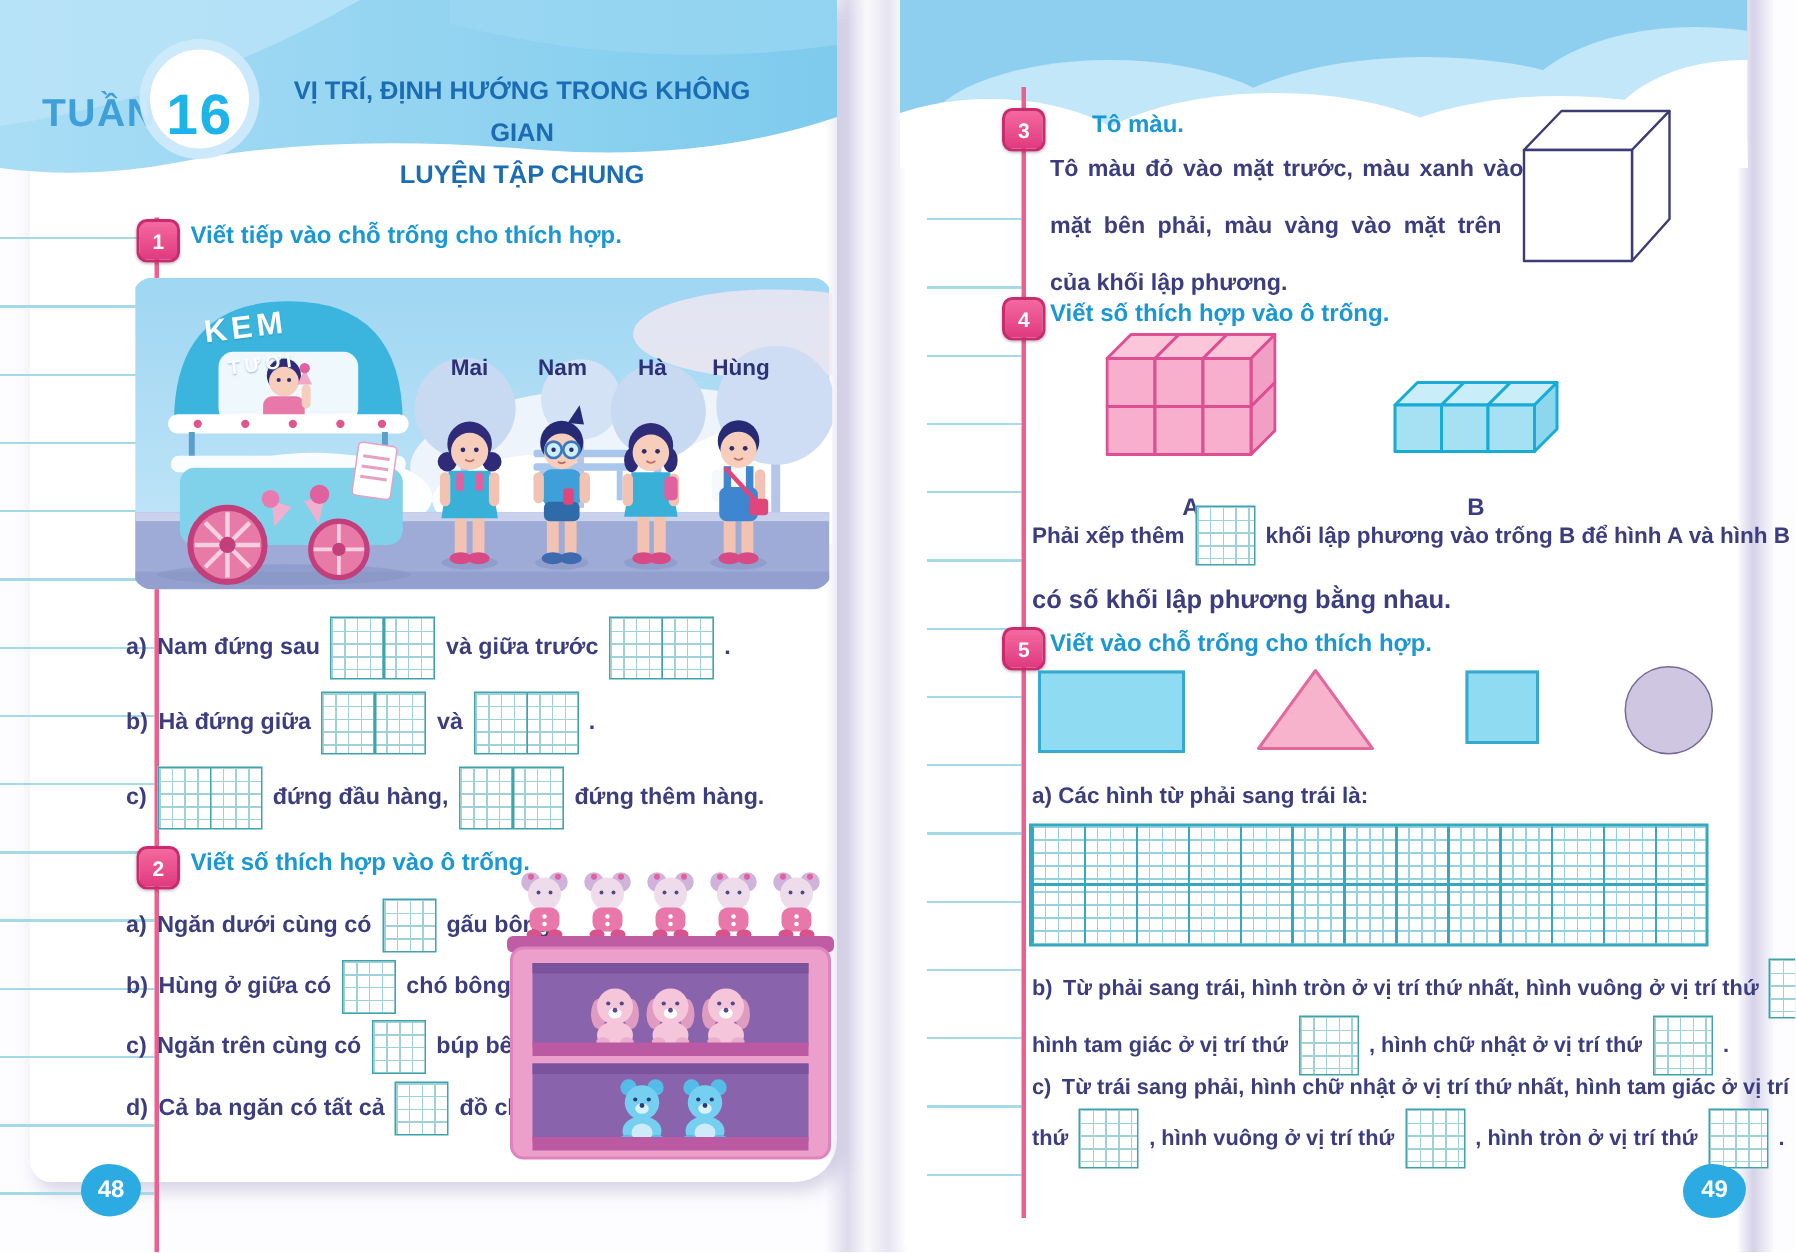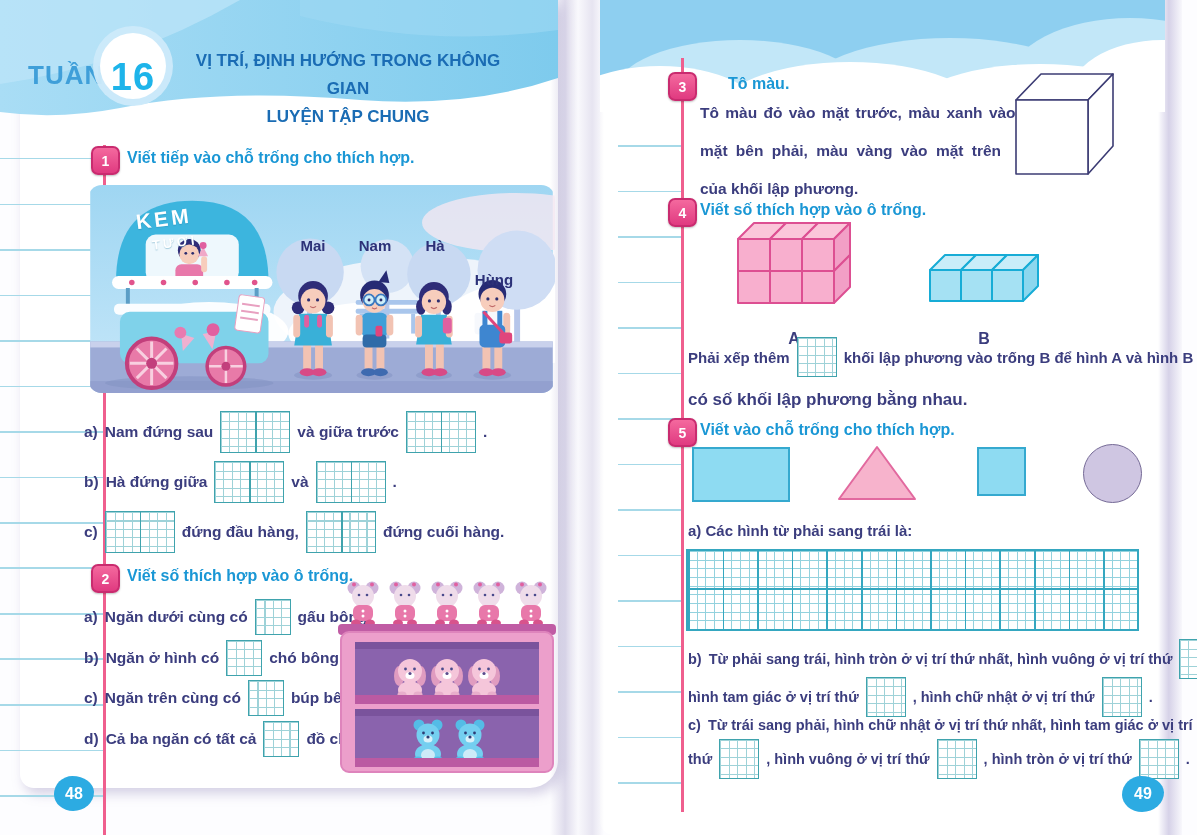--- a/index.html
+++ b/index.html
@@ -294,21 +294,21 @@
         <circle cx="-4.5" cy="115" r="1.6" fill="#2c2c6e"></circle>
         <circle cx="4.5" cy="115" r="1.6" fill="#2c2c6e"></circle>
         <path d="M-3,121.5 q3,2.5 6,0" stroke="#c06a6a" stroke-width="1.2" fill="none"></path>
       </g>
     </svg>
     <span class="cart-sign" style="left:48px;top:22px;font-size:21px;">KEM</span>
     <span class="cart-sign" style="left:64px;top:50px;font-size:13px;">TƯƠI</span>
     <span class="kid-name" style="left:225px;top:52px;">Mai</span>
     <span class="kid-name" style="left:287px;top:52px;">Nam</span>
     <span class="kid-name" style="left:347px;top:52px;">Hà</span>
-    <span class="kid-name" style="left:406px;top:52px;margin-top:34px;">Hùng</span>
+    <span class="kid-name" style="left:406px;top:52px;">Hùng</span>
   </div>
 
   <div class="q-row" style="left:84px;top:410px;">
     <span class="qlabel">a)</span>
     <span>Nam đứng sau</span>
     <span class="gbox gbox-w"></span>
     <span>và giữa trước</span>
     <span class="gbox gbox-w"></span>
     <span>.</span>
   </div>
@@ -318,35 +318,35 @@
     <span class="gbox gbox-w"></span>
     <span>và</span>
     <span class="gbox gbox-w"></span>
     <span>.</span>
   </div>
   <div class="q-row" style="left:84px;top:510px;">
     <span class="qlabel">c)</span>
     <span class="gbox gbox-w"></span>
     <span>đứng đầu hàng,</span>
     <span class="gbox gbox-w"></span>
-    <span>đứng cuối hàng.</span>
+    <span>đứng thêm hàng.</span>
   </div>
 
   <div class="num-badge" style="left:91px;top:564px;">2</div>
   <div class="ex-title" style="left:127px;top:567px;">Viết số thích hợp vào ô trống.</div>
 
   <div class="q-row" style="left:84px;top:598px;height:38px;">
     <span class="qlabel">a)</span>
     <span>Ngăn dưới cùng có</span>
     <span class="gbox gbox-s"></span>
     <span>gấu bông.</span>
   </div>
   <div class="q-row" style="left:84px;top:639px;height:38px;">
     <span class="qlabel">b)</span>
-    <span>Ngăn ở hình có</span>
+    <span>Hùng ở giữa có</span>
     <span class="gbox gbox-s"></span>
     <span>chó bông.</span>
   </div>
   <div class="q-row" style="left:84px;top:679px;height:38px;">
     <span class="qlabel">c)</span>
     <span>Ngăn trên cùng có</span>
     <span class="gbox gbox-s"></span>
     <span>búp bê.</span>
   </div>
   <div class="q-row" style="left:84px;top:720px;height:38px;">

